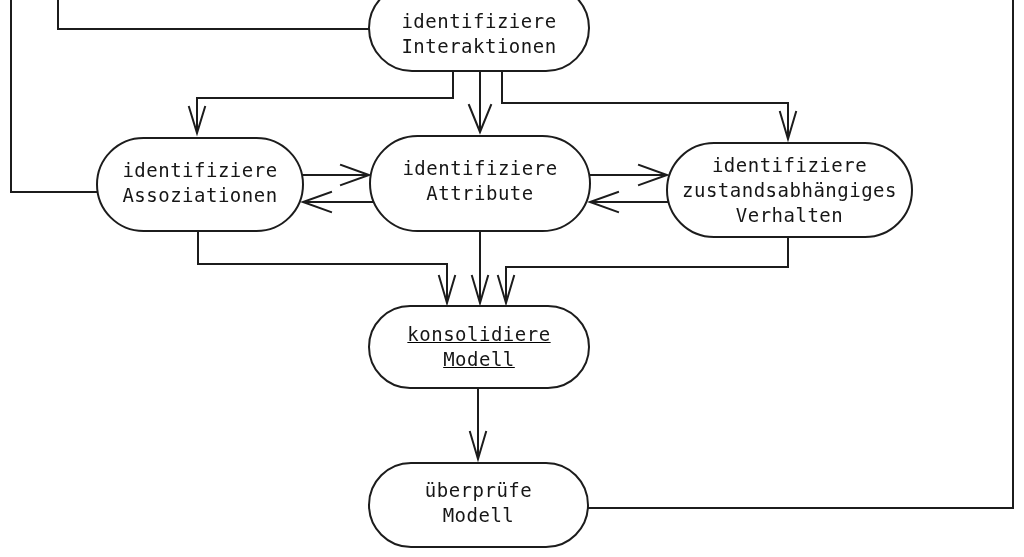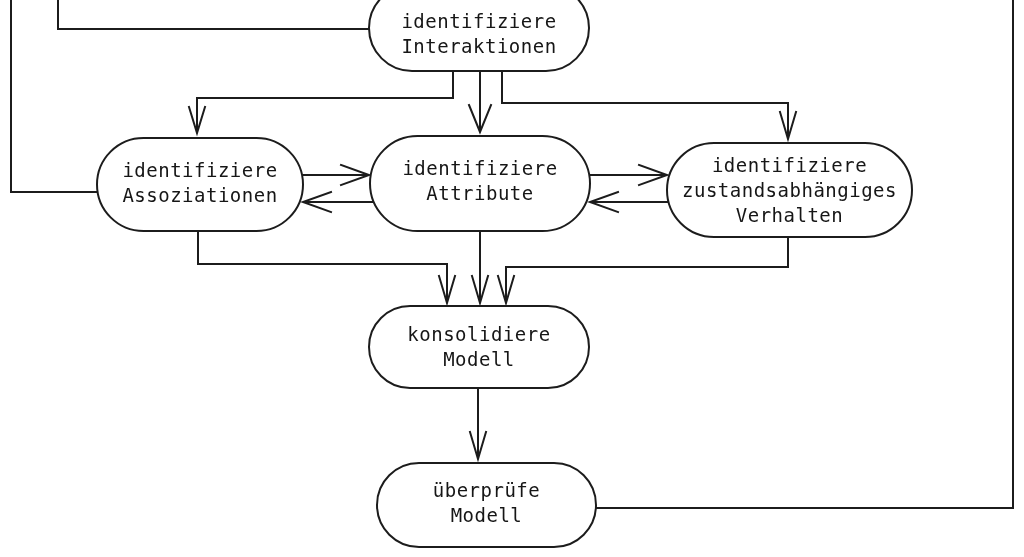--- a/index.html
+++ b/index.html
@@ -42,22 +42,22 @@
     letter-spacing: 0.5px;
     color: #161616;
   }
   .n-inter { left: 368px; top: -16px; width: 222px; height: 88px; }
   .n-inter .node-label { padding-top: 12px; }
   .n-assoz { left: 96px;  top: 137px; width: 208px; height: 95px; }
   .n-assoz .node-label { padding-bottom: 4px; }
   .n-attr  { left: 369px; top: 135px; width: 222px; height: 97px; }
   .n-attr .node-label { padding-bottom: 6px; }
   .n-verh  { left: 666px; top: 142px; width: 247px; height: 96px; }
-  .n-kons  { left: 368px; top: 305px; width: 222px; height: 84px; }
-  .n-ueber { left: 376px; top: 462px; width: 221px; height: 86px; }
+  .n-kons  { left: 368px; top: 305px; width: 222px; height: 84px; text-decoration: underline; }
+  .n-ueber { left: 368px; top: 462px; width: 221px; height: 86px; }
   .n-ueber .node-label { padding-bottom: 4px; }
 </style>
 </head>
 <body>
 
 <div class="canvas">
 
   <svg class="connector-layer" viewBox="0 0 1024 557" xmlns="http://www.w3.org/2000/svg">
 
     <g>

